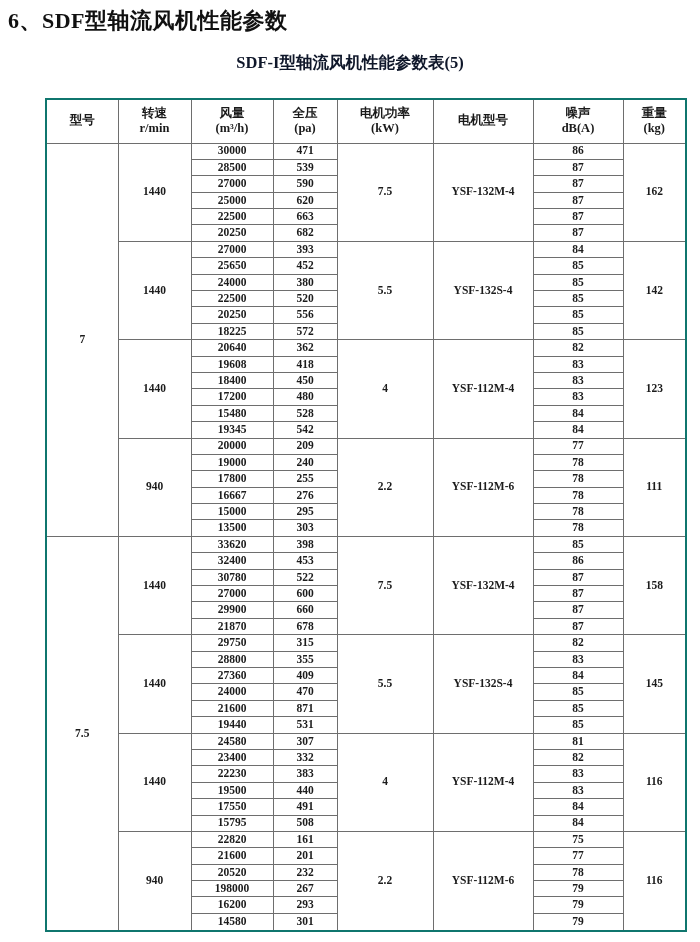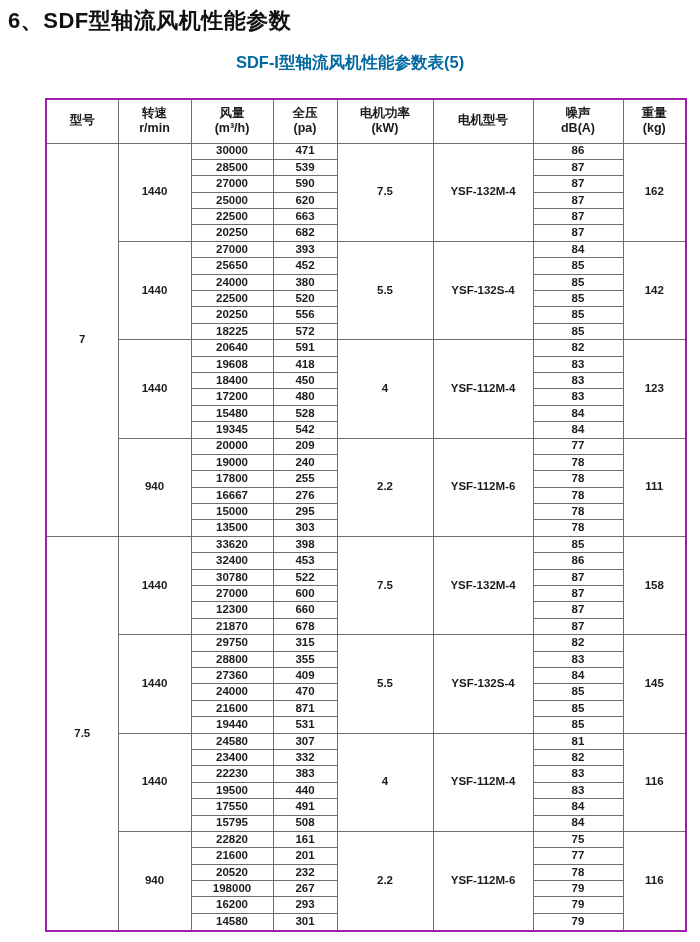--- a/index.html
+++ b/index.html
@@ -2,52 +2,52 @@
 <html><head>
 <meta charset="utf-8">
 <style>
   * { margin:0; padding:0; box-sizing:border-box; }
   html,body { background:#ffffff; }
   .page {
     position:relative;
     width:700px;
     height:942px;
     background:#ffffff;
-    font-family:Liberation Sans, sans-serif;
+    font-family:Liberation Serif, serif;
     color:#1f1f1f;
     overflow:hidden;
   }
   .heading {
     position:absolute;
     left:8px;
     top:6px;
     font-size:22px;
     font-weight:bold;
     letter-spacing:0.5px;
     color:#111111;
   }
   .table-title {
     position:absolute;
     left:0;
     top:52px;
     width:100%;
     text-align:center;
     font-size:16.5px;
     font-weight:bold;
-    color:#0369a1;
+    color:#0f172a;
   }
   table.spec {
     position:absolute;
     left:45px;
     top:98px;
     width:640px;
     height:834px;
     border-collapse:collapse;
     table-layout:fixed;
-    border:2px solid #a21caf;
+    border:2px solid #0f766e;
   }
   table.spec th, table.spec td {
     border:1px solid #6e6e6e;
     text-align:center;
     vertical-align:middle;
     font-weight:bold;
     padding:0;
     overflow:hidden;
     white-space:nowrap;
   }
@@ -187,21 +187,21 @@
           <td>85</td>
         </tr>
         <tr>
           <td>18225</td>
           <td>572</td>
           <td>85</td>
         </tr>
         <tr>
           <td rowspan="6">1440</td>
           <td>20640</td>
-          <td>591</td>
+          <td>362</td>
           <td rowspan="6">4</td>
           <td rowspan="6">YSF-112M-4</td>
           <td>82</td>
           <td rowspan="6">123</td>
         </tr>
         <tr>
           <td>19608</td>
           <td>418</td>
           <td>83</td>
         </tr>
@@ -278,21 +278,21 @@
           <td>30780</td>
           <td>522</td>
           <td>87</td>
         </tr>
         <tr>
           <td>27000</td>
           <td>600</td>
           <td>87</td>
         </tr>
         <tr>
-          <td>12300</td>
+          <td>29900</td>
           <td>660</td>
           <td>87</td>
         </tr>
         <tr>
           <td>21870</td>
           <td>678</td>
           <td>87</td>
         </tr>
         <tr>
           <td rowspan="6">1440</td>

